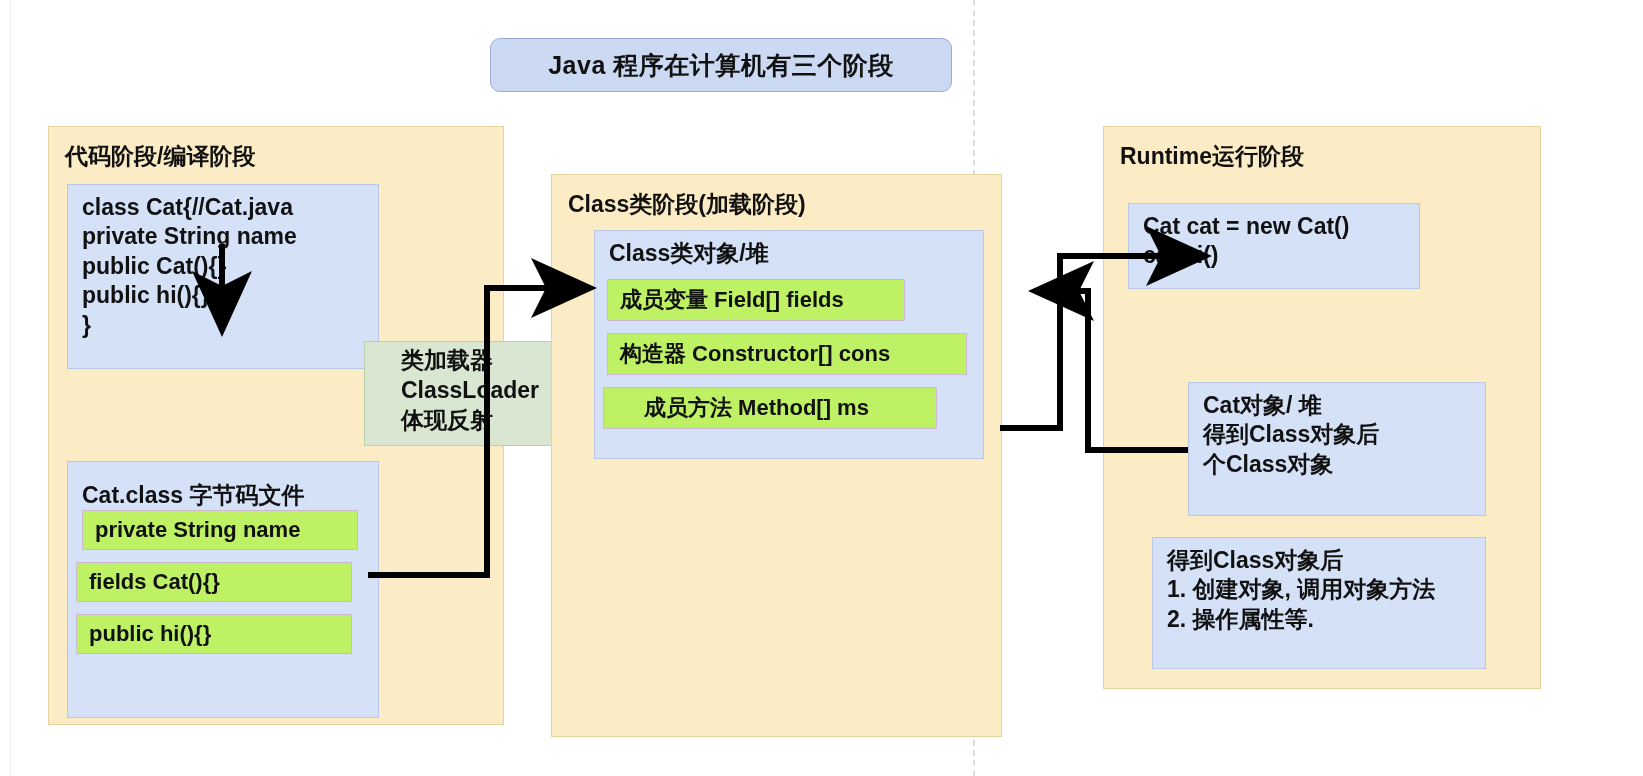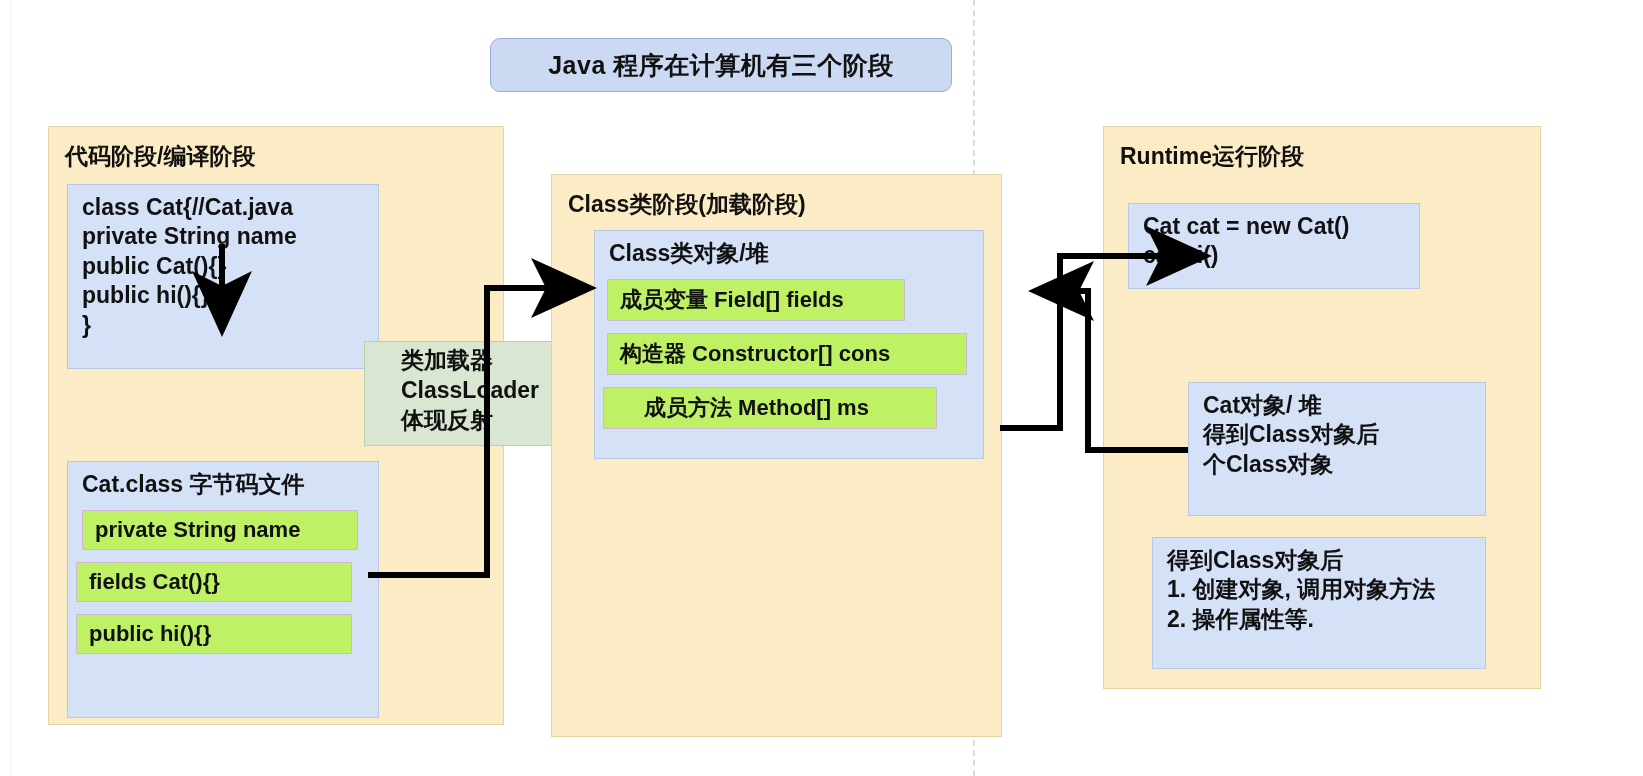--- a/index.html
+++ b/index.html
@@ -93,21 +93,21 @@
       <div class="txt">class Cat{//Cat.java
 private String name
 public Cat(){}
 public hi(){}
 }</div>
     </div>
 
     <div class="javac-label">Javac 编译</div>
 
     <div class="bluebox" style="left:18px;top:334px;width:310px;height:255px;">
-      <div class="txt" style="top:8px;">Cat.class 字节码文件</div>
+      <div class="txt" style="top:19px;">Cat.class 字节码文件</div>
 
       <div class="pinkbox" style="left:14px;top:48px;width:276px;height:40px;">private String name</div>
       <div class="pinkbox" style="left:8px;top:100px;width:276px;height:40px;">fields Cat(){}</div>
       <div class="pinkbox" style="left:8px;top:152px;width:276px;height:40px;">public hi(){}</div>
     </div>
   </div>
 
   <div class="greenbox">
     <div class="txt">类加载器
 ClassLoader

